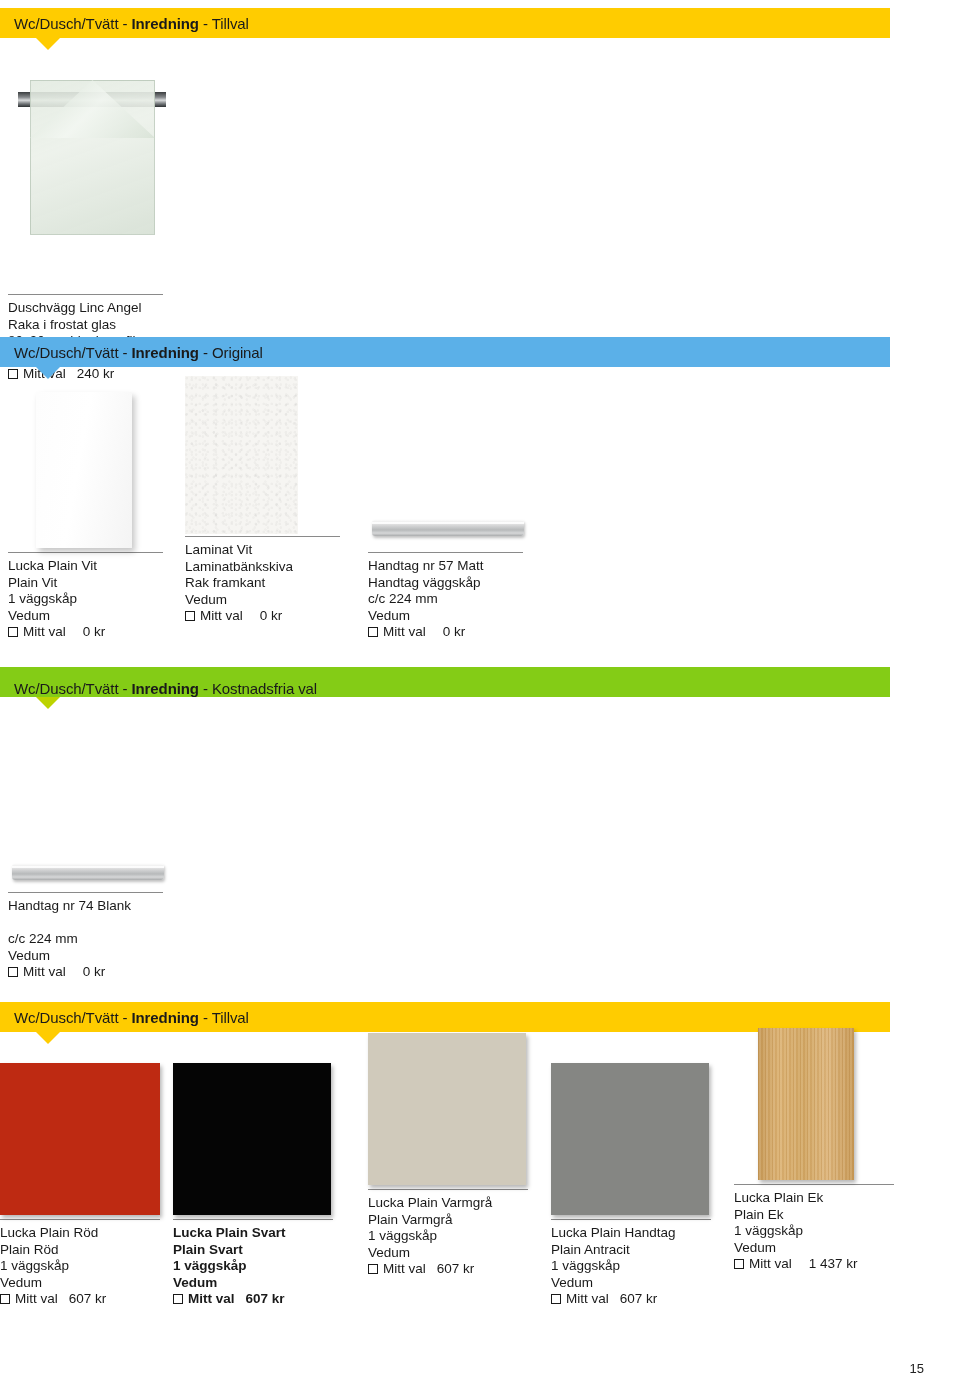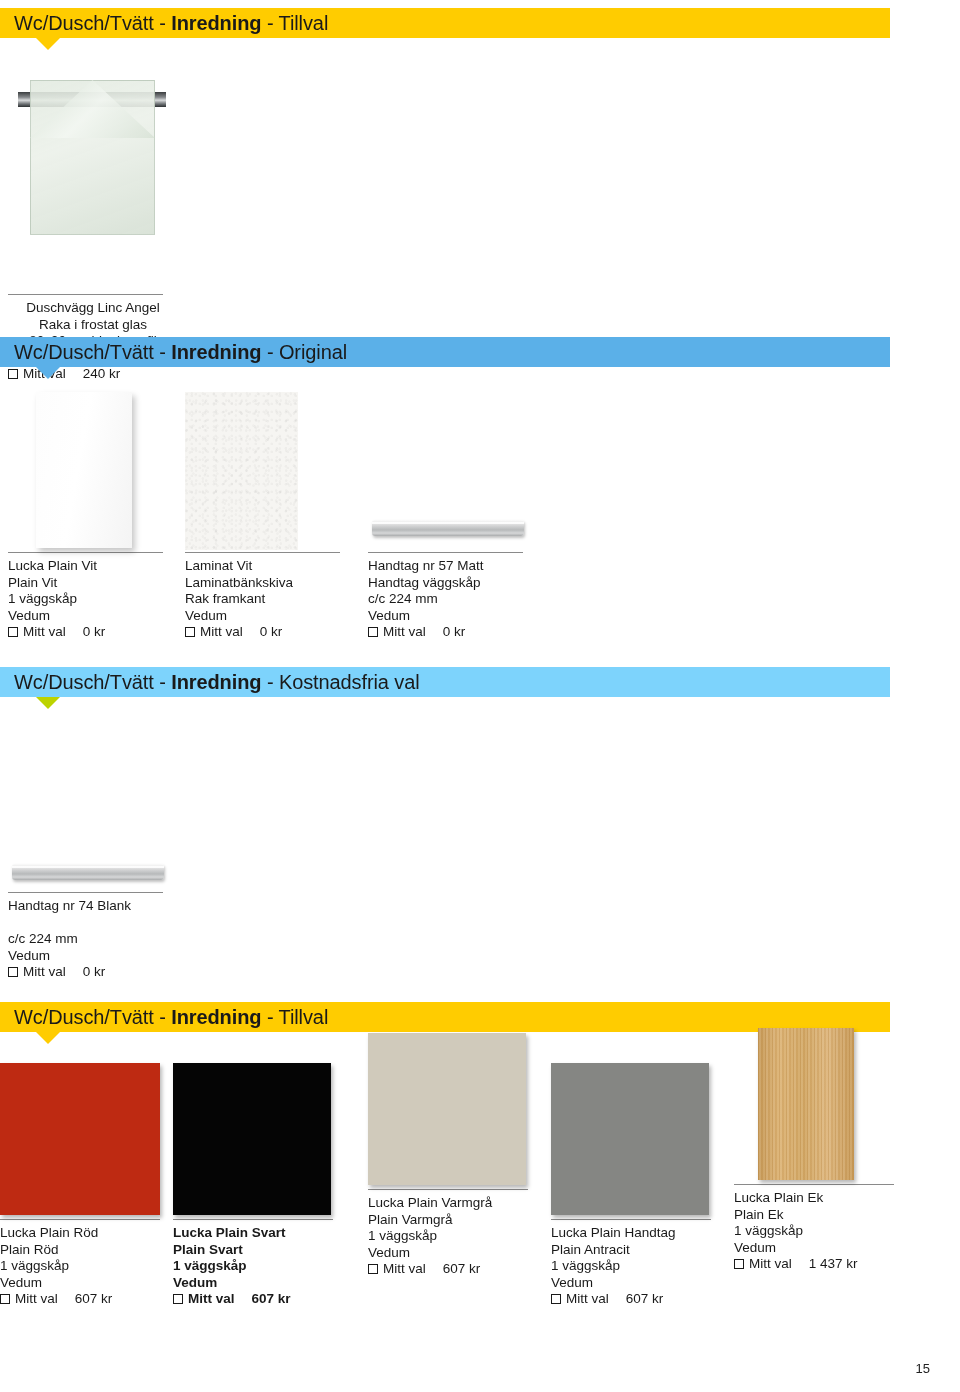--- a/index.html
+++ b/index.html
@@ -19,21 +19,21 @@
   .bar {
     position: absolute;
     left: 0;
     width: 890px;
     height: 30px;
     display: flex;
     align-items: center;
     padding-left: 14px;
   }
   .bar-label {
-    font-size: 20px;
+    font-size: 15px;
     letter-spacing: -0.1px;
     white-space: nowrap;
     color: #1a1a1a;
   }
   .bar-label b { font-weight: bold; }
   .bar-notch {
     position: absolute;
     left: 36px;
     top: 30px;
     width: 0; height: 0;
@@ -63,21 +63,21 @@
   .choice { display: flex; align-items: center; gap: 5px; }
   .checkbox {
     display: inline-block;
     width: 10px; height: 10px;
     border: 1.6px solid #1a1a1a;
     background: #fff;
     flex: 0 0 auto;
     position: relative;
     top: 0px;
   }
-  .price { margin-left: 12px; }
+  .price { margin-left: 6px; }
   .price.tight { margin-left: 12px; }
 
   
   .sw {
     border: 0;
     box-shadow: 2px 3px 4px rgba(0,0,0,.28);
   }
   .oak {
     background:
       repeating-linear-gradient(90deg,
@@ -133,34 +133,34 @@
   .shower .fold {
     position: absolute;
     left: 22px; top: 18px;
     width: 125px; height: 58px;
     background: linear-gradient(135deg, rgba(205,218,203,.55) 0%, rgba(244,248,243,.75) 50%, rgba(205,218,203,.55) 100%);
     clip-path: polygon(0% 100%, 50% 0%, 100% 100%);
   }
 
   .page-number {
     position: absolute;
-    right: 30px; bottom: 16px;
+    right: 36px; bottom: 16px;
     font-size: 13px;
     color: #222;
   }
 </style>
 </head>
 <body>
 
 <div class="bar" style="top:8px; background:#FFCC00;">
   <span class="bar-label"><span>Wc/Dusch/Tvätt - </span><b>Inredning</b><span> - Tillval</span></span>
 </div>
 <div class="bar-notch" style="top:38px; border-top:12px solid #FFCC00;"></div>
 
-<div class="card" style="left:8px; top:62px;text-align:center;">
+<div class="card" style="left:8px; top:62px;">
   <div class="shower thumb" style="width:170px; height:180px;">
     <div class="rail"></div>
     <div class="glass"></div>
     <div class="fold"></div>
   </div>
   <div class="rule" style="margin-top:52px;"></div>
   <div class="lines">
     <div>Duschvägg Linc Angel</div>
     <div>Raka i frostat glas</div>
     <div>80x90 cm blank profil</div>
@@ -189,21 +189,21 @@
     <div>1 väggskåp</div>
     <div>Vedum</div>
     <div class="choice">
       <span class="checkbox"></span>
       <span>Mitt val</span>
       <span class="price tight">0 kr</span>
     </div>
   </div>
 </div>
 
-<div class="card" style="left:185px; top:392px;">
+<div class="card" style="left:185px; top:376px;">
   <div class="thumb" style="height:160px;">
     <div class="laminate" style="width:113px; height:158px;"></div>
   </div>
   <div class="rule"></div>
   <div class="lines">
     <div>Laminat Vit</div>
     <div>Laminatbänkskiva</div>
     <div>Rak framkant</div>
     <div>Vedum</div>
     <div class="choice">
@@ -225,21 +225,21 @@
     <div>c/c 224 mm</div>
     <div>Vedum</div>
     <div class="choice">
       <span class="checkbox"></span>
       <span>Mitt val</span>
       <span class="price tight">0 kr</span>
     </div>
   </div>
 </div>
 
-<div class="bar" style="top:667px; background:#7dd3fc;">
+<div class="bar" style="top:667px; background:#84cc16;align-items:flex-end;">
   <span class="bar-label"><span>Wc/Dusch/Tvätt - </span><b>Inredning</b><span> - Kostnadsfria val</span></span>
 </div>
 <div class="bar-notch" style="top:697px; border-top:12px solid #BCD300;"></div>
 
 <div class="card" style="left:8px; top:860px;">
   <div class="thumb" style="height:32px; position:relative;">
     <div class="handle" style="position:absolute; left:4px; top:4px; width:152px; height:16px;"></div>
   </div>
   <div class="rule"></div>
   <div class="lines">

